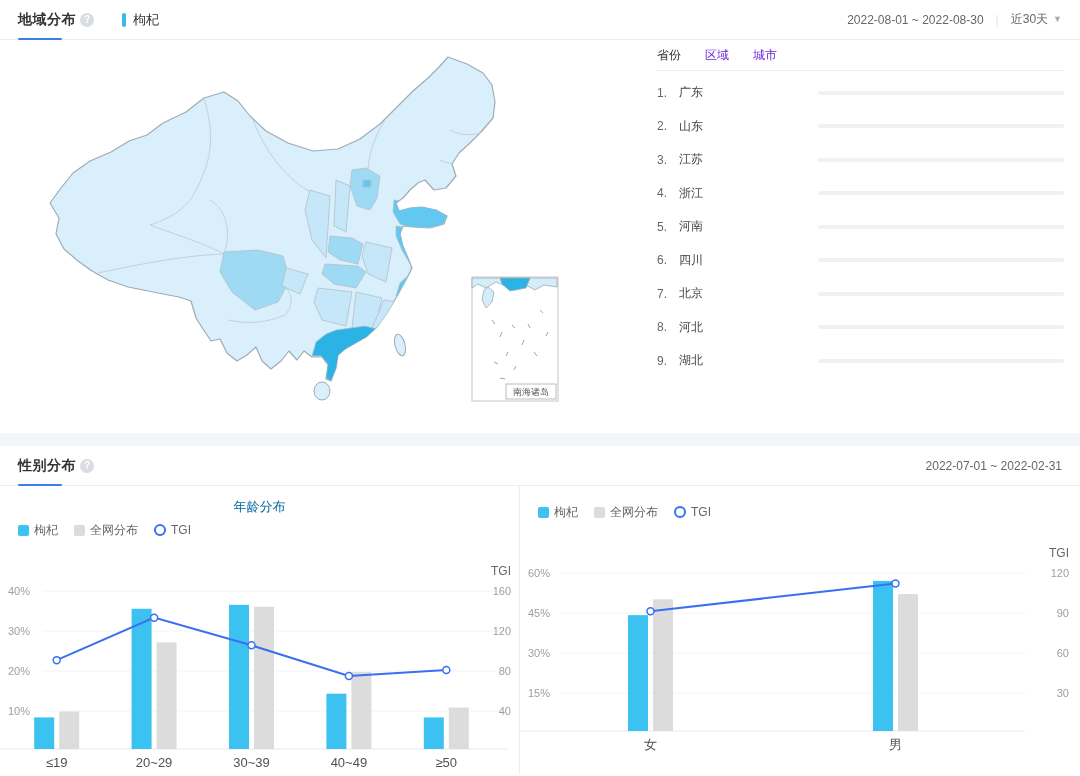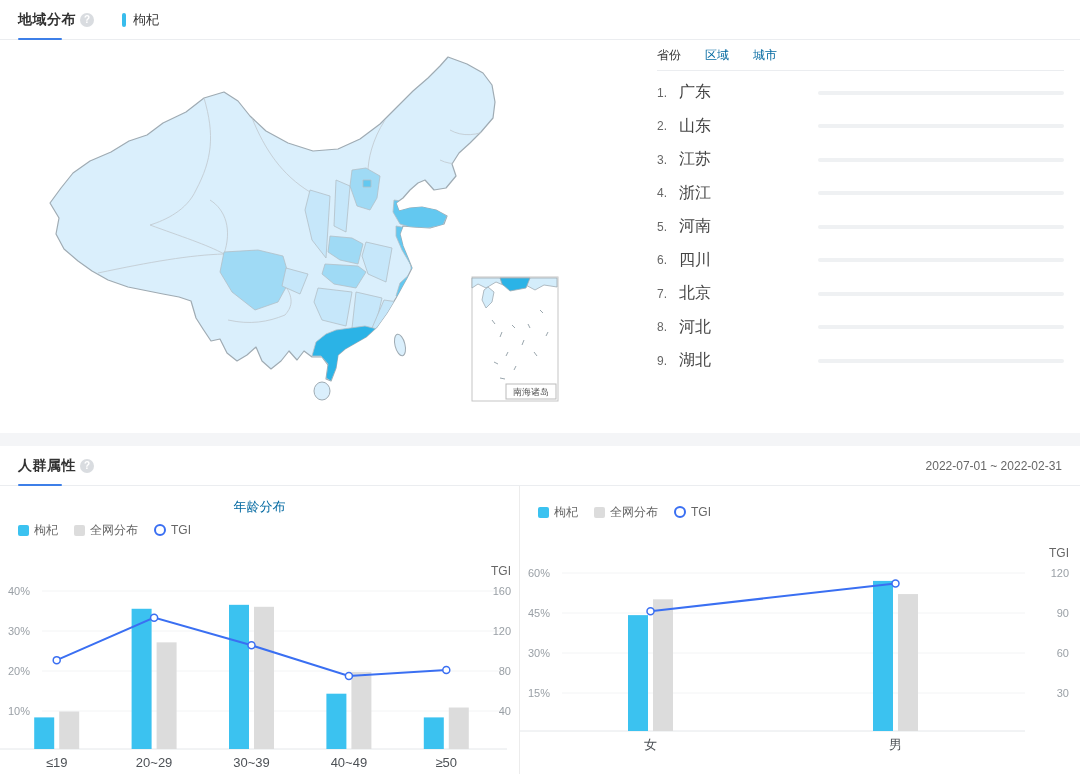--- a/index.html
+++ b/index.html
@@ -32,26 +32,26 @@
   .geo-body{display:flex;height:393px;}
   .map-area{position:relative;width:640px;flex:0 0 640px;}
   .map-area svg{display:block;}
   .map-legend{position:absolute;left:22px;top:308px;}
   .map-legend-title{font-size:12px;font-weight:700;color:#333;margin-bottom:7px;}
   .map-legend-row{display:flex;align-items:center;gap:5px;font-size:12px;color:#999;}
   .sw{width:13px;height:13px;border-radius:2px;display:inline-block;}
   
   .rank-panel{flex:1;padding:0 16px 0 17px;box-sizing:border-box;}
   .rank-tabs{display:flex;gap:24px;height:30px;align-items:center;border-bottom:1px solid #ebedf0;}
-  .rank-tab{font-size:12px;color:#0369a1;cursor:pointer;}
+  .rank-tab{font-size:12px;color:#6d28d9;cursor:pointer;}
   .rank-tab.active{color:#333;}
   .rank-rows{margin-top:5px;}
   .rank-row{display:flex;align-items:center;height:33.5px;}
   .rank-idx{width:22px;font-size:12px;color:#666;}
-  .rank-name{width:139px;font-size:16px;color:#444;}
+  .rank-name{width:139px;font-size:12px;color:#444;}
   .rank-track{flex:1;height:4px;border-radius:2px;background:#eff1f3;overflow:hidden;}
   .rank-fill{height:100%;border-radius:2px;background:#38bcec;}
   
   .charts-row{display:flex;height:288px;}
   .chart-panel{width:519px;flex:0 0 519px;box-sizing:border-box;padding-top:12px;}
   .chart-panel.right{width:auto;flex:1;border-left:1px solid #ececec;}
   .chart-title{height:18px;text-align:center;font-size:13px;color:#0369a1;}
   .chart-legend{display:flex;align-items:center;gap:16px;height:16px;margin:6px 0 0 18px;
     font-size:12px;color:#666;}
   .lg-item{display:flex;align-items:center;gap:5px;}
@@ -69,20 +69,28 @@
 
 <section class="card">
   <div class="sec-header">
     <div class="sec-tab">
       <span class="sec-title">地域分布</span>
     </div>
     <span class="help-icon">?</span>
     <div class="kw-wrap">
       <span class="kw-marker"></span>
       <span class="kw-text">枸杞</span>
+    </div>
+    <div class="hdr-right">
+      <span class="date-text">2022-08-01 ~ 2022-08-30</span>
+      <span class="hdr-sep">|</span>
+      <span class="period">
+        <span>近30天</span>
+        <span class="caret">▼</span>
+      </span>
     </div>
   </div>
 
   <div class="geo-body">
 
     <div class="map-area">
       <svg width="640" height="393" viewBox="0 0 640 393">
         <defs>
           <clipPath id="cnclip">
             <path d="M448,17 L467,24 483,33 492,45 495,62 493,78 481,92 470,103 459,113 452,124 456,136 446,148 434,150 425,140 418,143 410,150 403,158 396,163 399,171 410,168 422,167 436,170 447,176 444,184 430,188 413,187 403,186 400,194 403,206 408,218 412,228 407,238 402,247 396,258 387,273 377,287 366,297 352,305 345,309 338,315 336,328 331,341 326,339 328,325 322,317 312,317 304,311 297,320 289,311 281,321 271,329 262,321 256,307 247,315 237,321 227,313 220,299 211,301 203,289 196,278 191,261 179,257 163,254 148,251 128,247 108,240 92,231 78,221 64,209 56,194 59,178 50,163 61,148 73,133 90,121 111,112 129,101 147,95 163,83 186,72 204,58 224,52 238,61 250,76 266,91 288,103 313,111 338,109 360,99 380,84 398,66 413,51 428,38 440,26 Z"></path>
@@ -236,21 +244,21 @@
 
     </div>
   </div>
 </section>
 
 <div class="gutter"></div>
 
 <section class="card">
   <div class="sec-header">
     <div class="sec-tab">
-      <span class="sec-title">人群属性</span>
+      <span class="sec-title">性别分布</span>
     </div>
     <span class="help-icon">?</span>
     <div class="hdr-right">
       <span class="date-text">2022-07-01 ~ 2022-02-31</span>
     </div>
   </div>
 
   <div class="charts-row">
 
     <div class="chart-panel">

